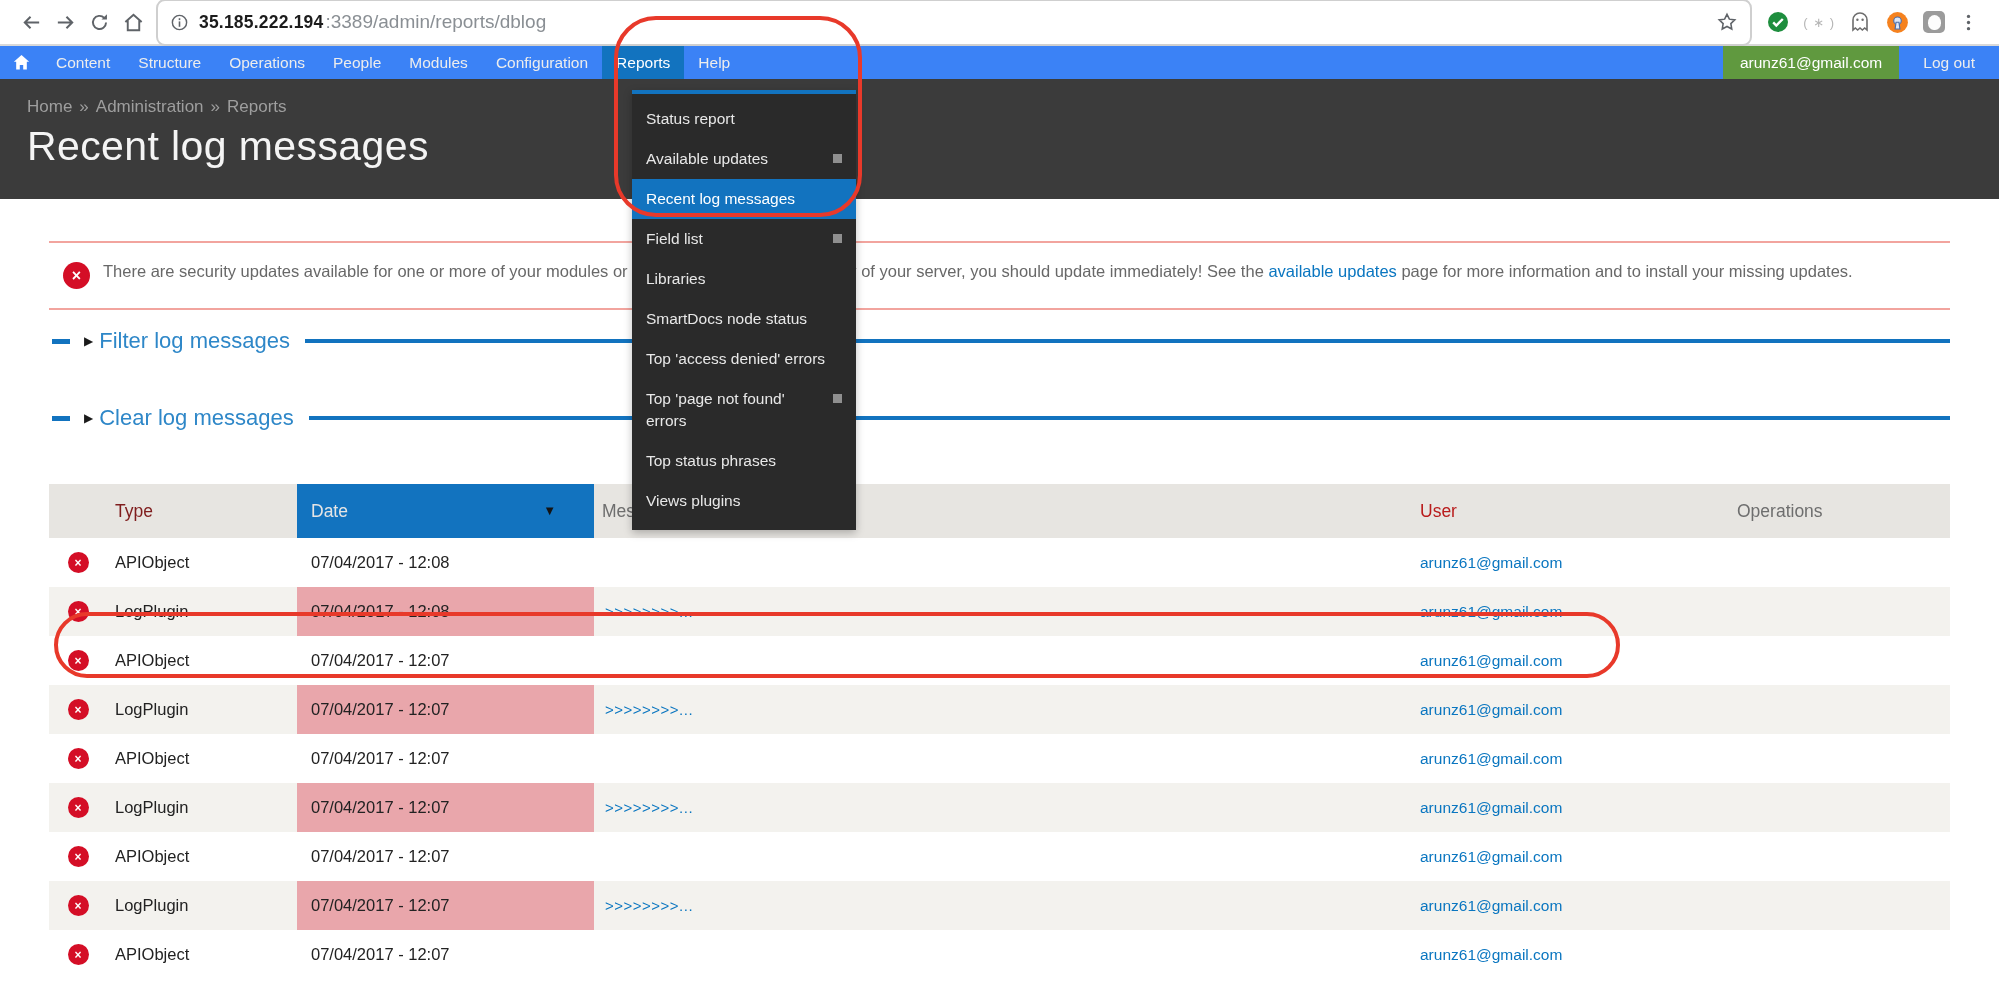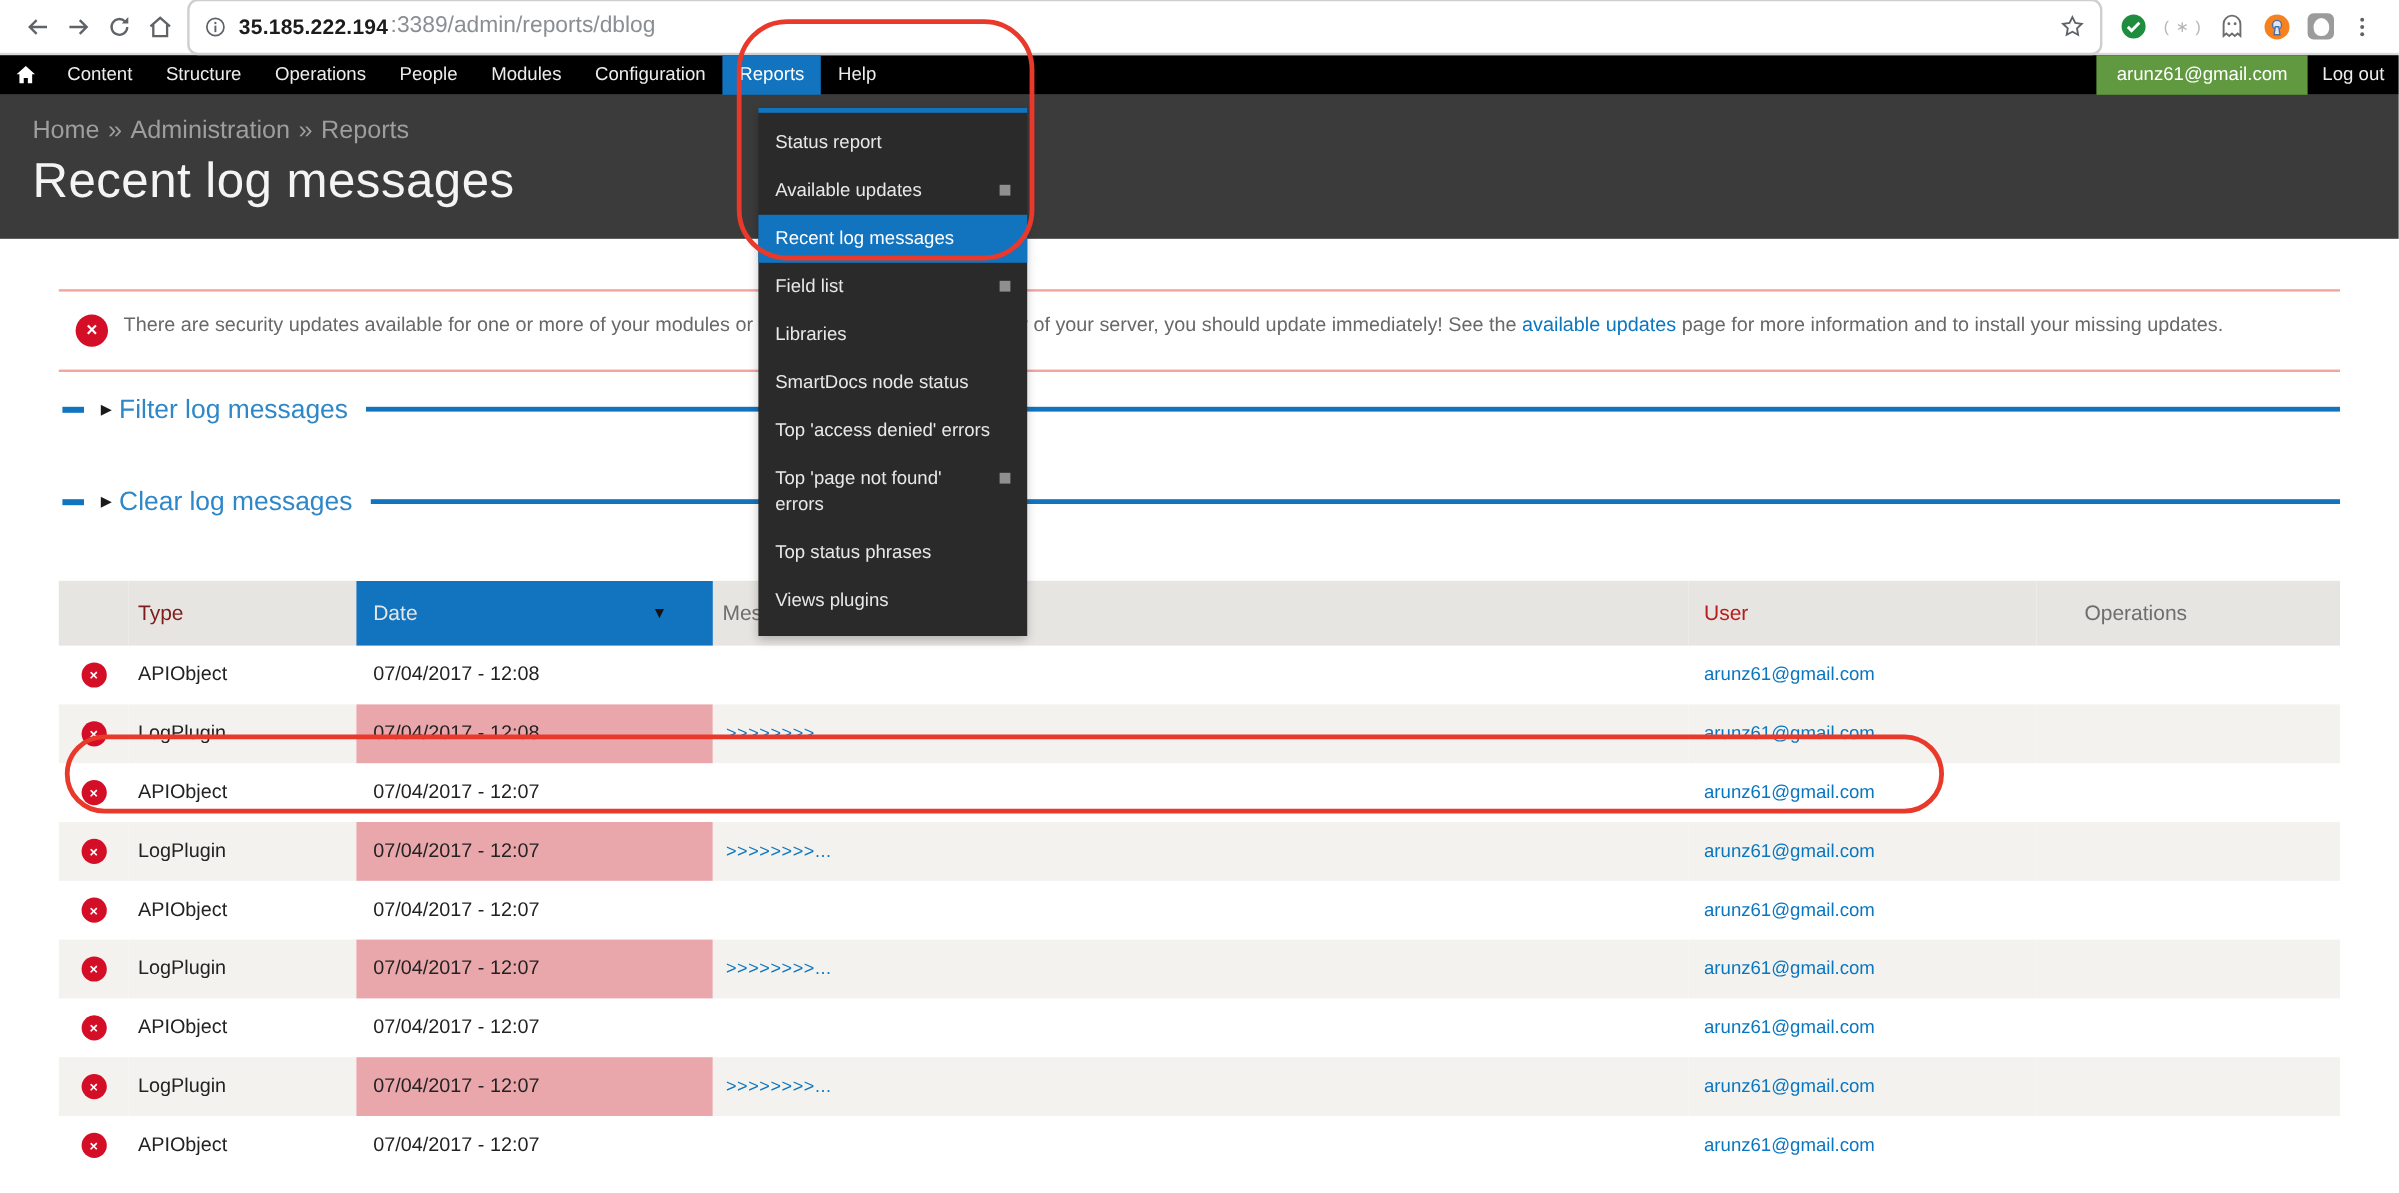--- a/index.html
+++ b/index.html
@@ -16,32 +16,32 @@
   .omni-host { font-size:17.5px; font-weight:700; color:#1c1c1c; letter-spacing:.2px; }
   .omni-path { font-size:19px; color:#8a8f94; margin-left:-8px; }
   .omni-star { margin-left:auto; display:flex; align-items:center; }
   .ext-tray { display:flex; align-items:center; gap:13px; margin:0 6px 0 4px; }
   .ext-faded { font-size:13px; color:#b5b5b5; letter-spacing:1px; }
   .ext-gray-sq { width:22px; height:22px; background:#9b9b9b; border-radius:5px;
                  display:flex; align-items:center; justify-content:center; }
   .ext-gray-sq span { width:13px; height:15px; background:#fdfdfd; border-radius:50% 50% 45% 45%; display:block; }
 
   
-  .toolbar { height:33px; background:#000000; display:flex; align-items:stretch;
+  .toolbar { height:33px; background:#3b82f6; display:flex; align-items:stretch;
              color:#ededed; font-size:15.5px; }
   .tb-home { width:42px; display:flex; align-items:center; justify-content:center; }
   .tb-item { padding:0 14px; display:flex; align-items:center; white-space:nowrap; }
   .tb-item.active { background:#1273bf; color:#fff; }
   .tb-spacer { flex:1; }
   .tb-account { background:#60993f; color:#fff; padding:0 17px; display:flex; align-items:center; }
-  .tb-logout { padding:0 12px; display:flex; align-items:center; }
+  .tb-logout { padding:0 24px; display:flex; align-items:center; }
 
   
   .page-header { height:120px; background:#3b3b3b; padding:18px 0 0 27px; }
-  .breadcrumb { font-size:21px; color:#9e9e9e; }
+  .breadcrumb { font-size:17px; color:#9e9e9e; }
   .breadcrumb a { color:#9e9e9e; }
   .bc-sep { margin:0 7px; }
   .page-title { margin-top:6px; font-size:41px; font-weight:300; color:#f4f4f4; letter-spacing:.4px; }
 
   
   .content { padding:0 49px; position:relative; }
 
   .error-box { margin-top:42px; border-top:2px solid #f2a49e; border-bottom:2px solid #f2a49e;
                padding:15px 0 19px; display:flex; }
   .err-badge-big { width:27px; height:27px; background:#d40e26; border-radius:50%; flex-shrink:0;

